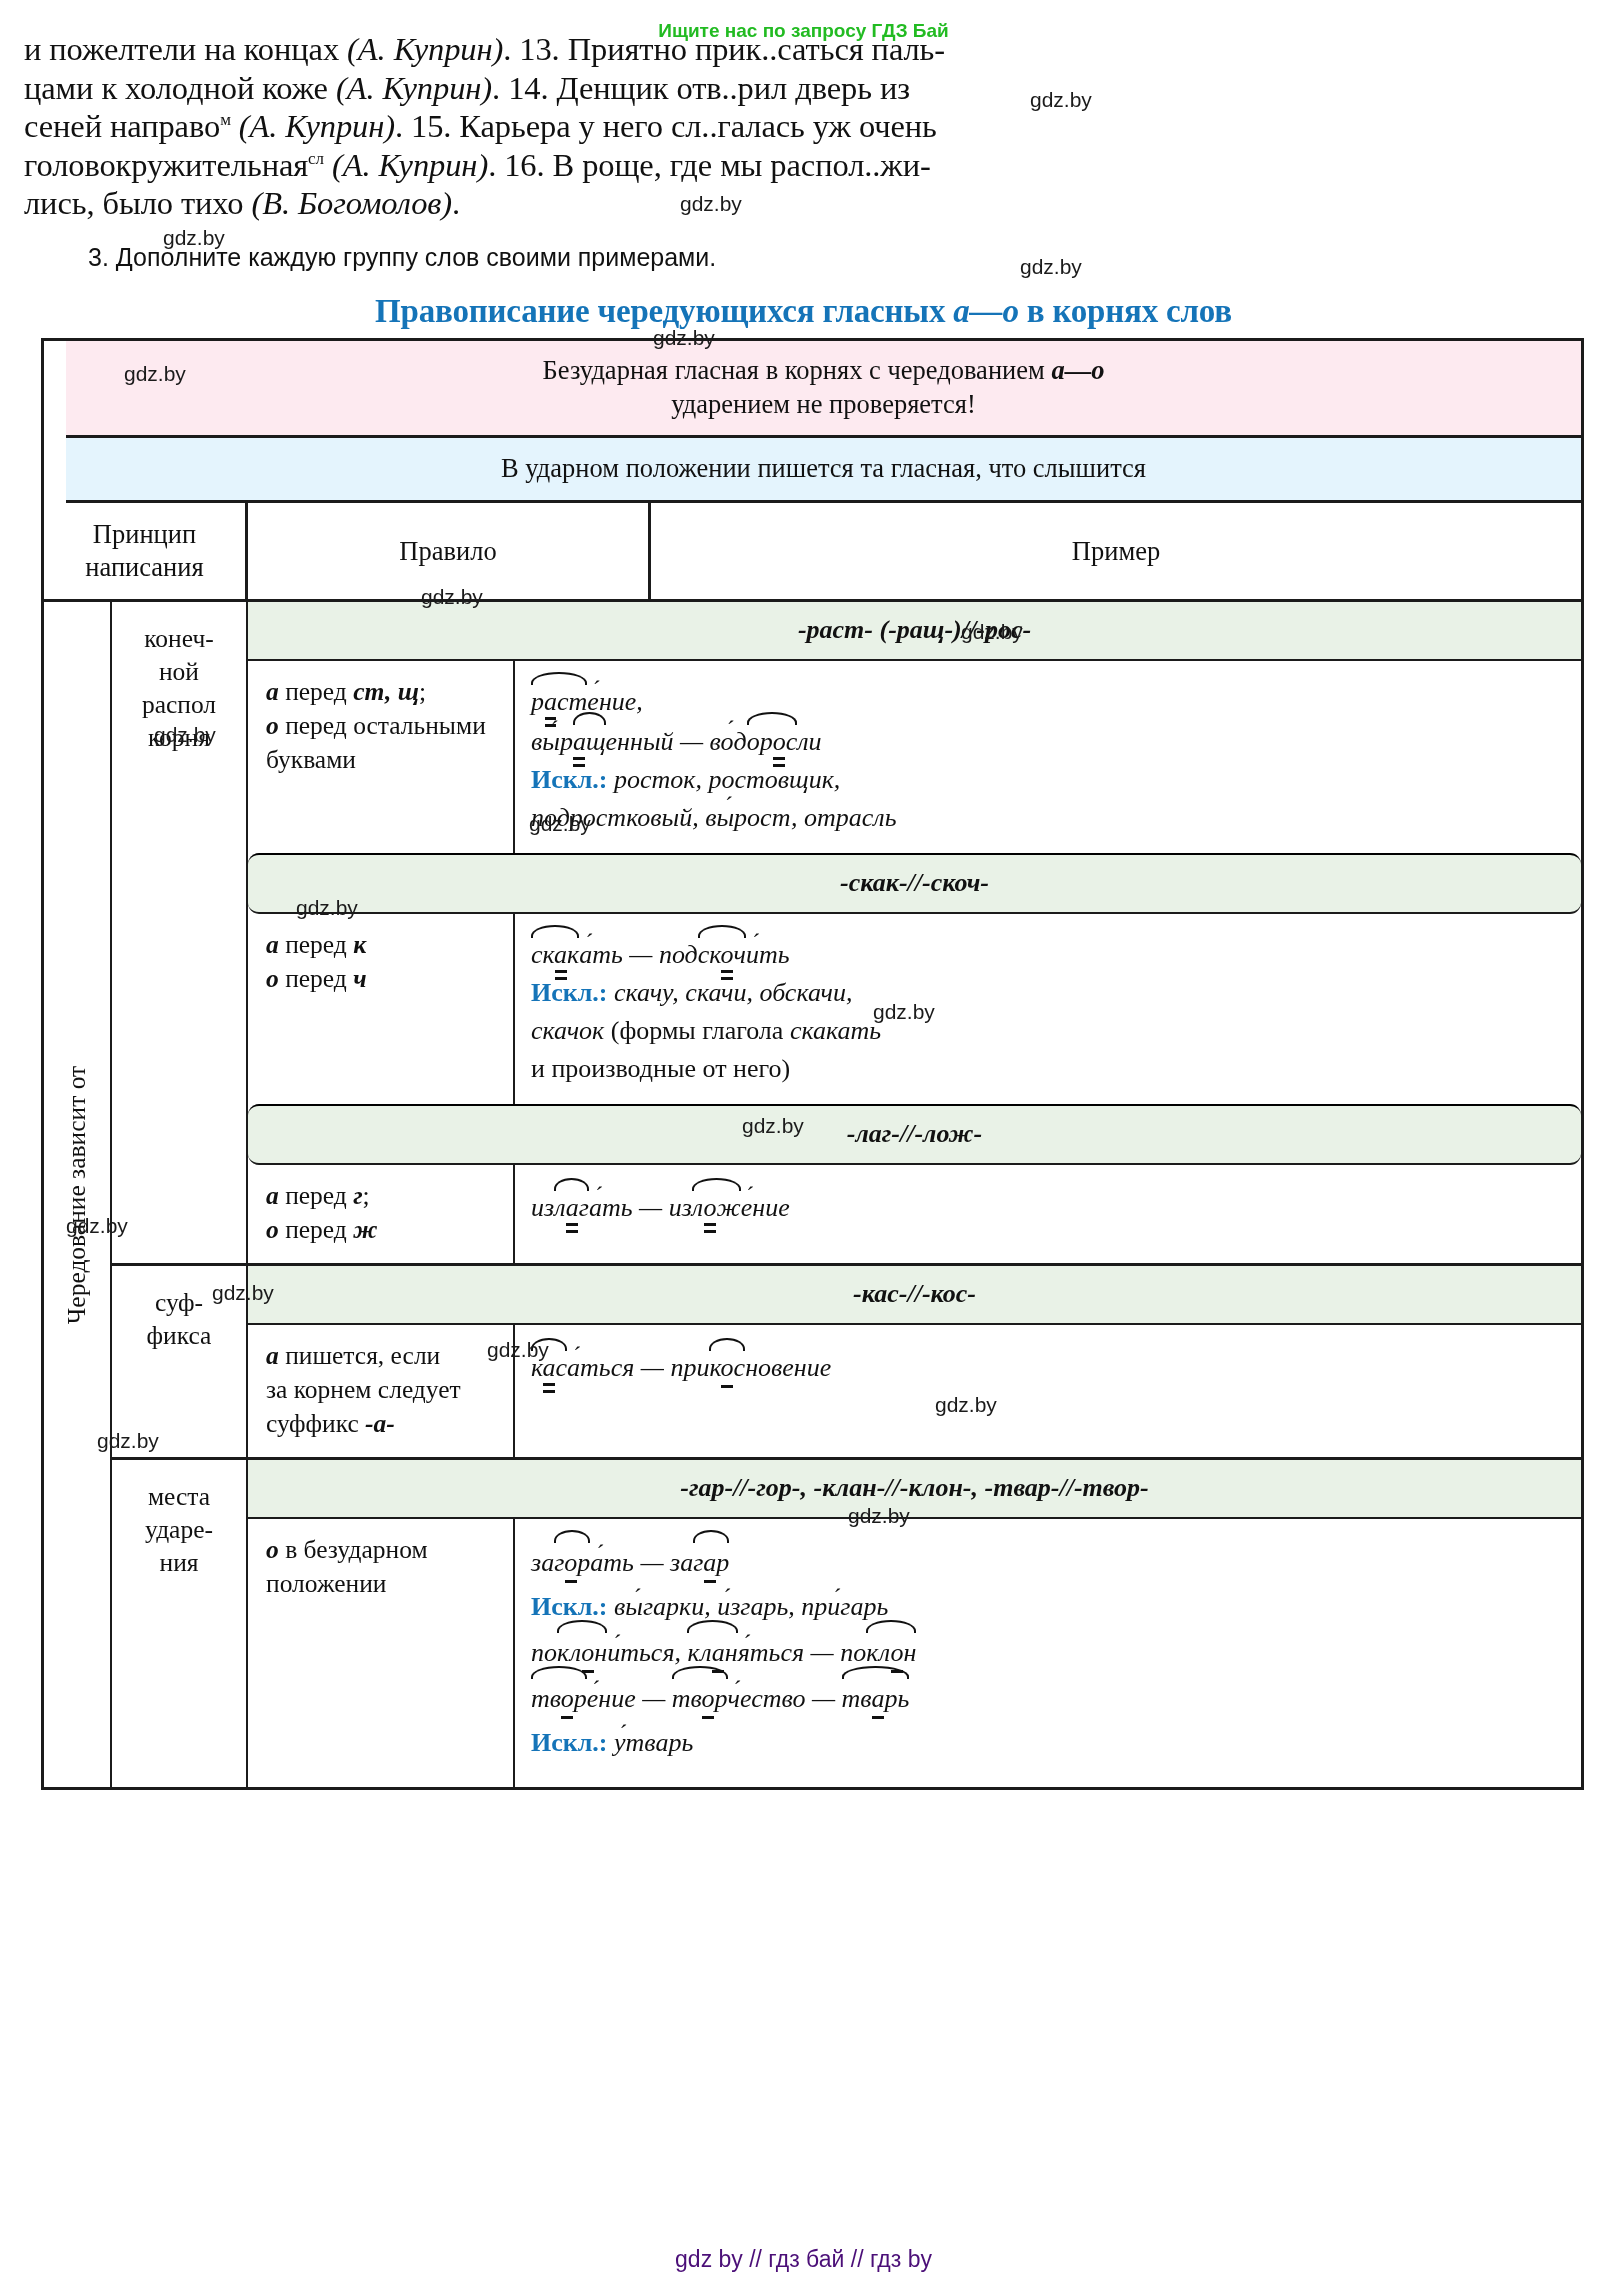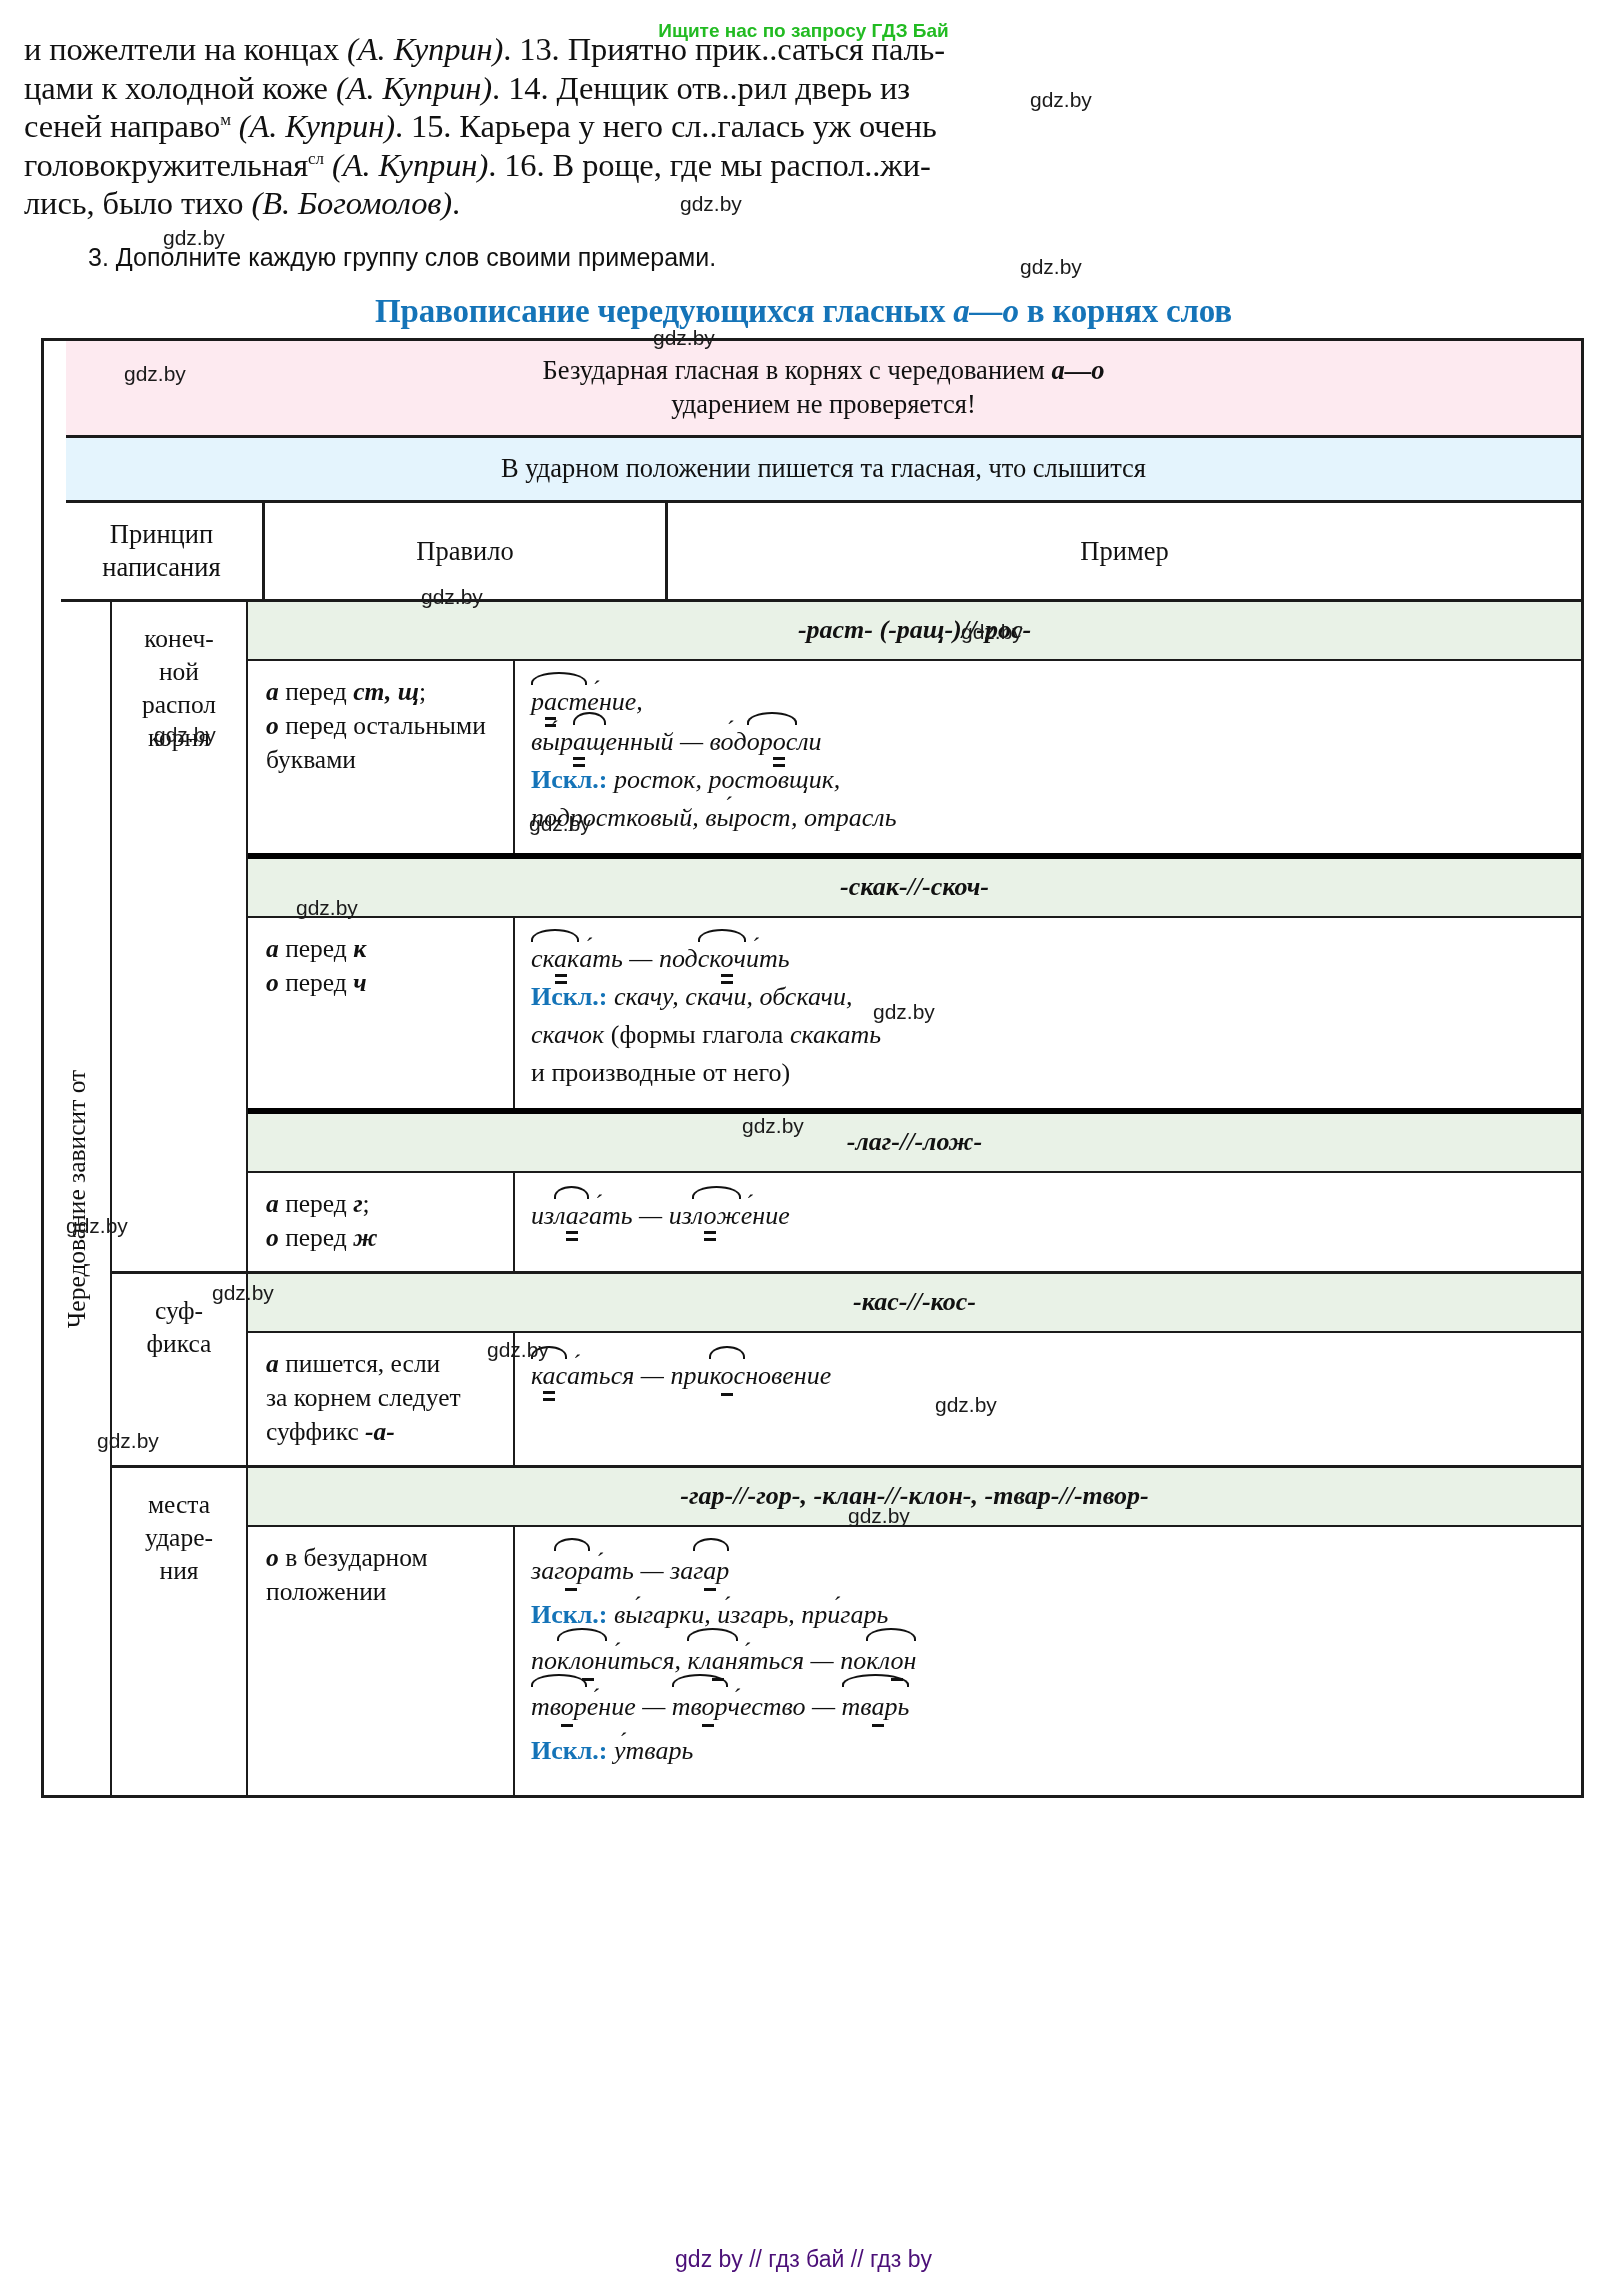--- a/index.html
+++ b/index.html
@@ -85,21 +85,21 @@
     padding: 12px 10px 14px 10px;
     box-sizing: border-box;
     width: 100%;
     margin-left: 22px;
   }
   .band.pink  { background: #fdeaf0; border-bottom: 3px solid #1b1b1b; }
   .band.blue  { background: #e4f4fd; border-bottom: 3px solid #1b1b1b; padding: 13px 10px 15px; }
   .band i { font-style: italic; font-weight: 700; }
 
   
-  .hdr { display: flex; border-bottom: 3px solid #1b1b1b; margin-left: 17px; }
+  .hdr { display: flex; border-bottom: 3px solid #1b1b1b; }
   .hdr .c {
     display: flex; align-items: center; justify-content: center;
     font-size: 26.5px; line-height: 33px; text-align: center;
     padding: 12px 6px; box-sizing: border-box; min-height: 96px;
   }
   .c-princ { width: 204px; border-right: 3px solid #1b1b1b; }
   .c-rule  { width: 403px; border-right: 3px solid #1b1b1b; }
   .c-ex    { flex: 1; }
 
   
@@ -136,21 +136,21 @@
     background: #e9f2e7;
     border-bottom: 2px solid #1b1b1b;
     text-align: center;
     font-size: 26px;
     font-style: italic;
     font-weight: 700;
     padding: 13px 8px 14px;
     box-sizing: border-box;
   }
   .pair { display: flex; }
-  .pair + .morph { border-top: 6px solid #000000; }
+  .pair + .morph { border-top: 2px solid #000000; border-radius: 11px; }
   .rule-c {
     width: 267px;
     box-sizing: border-box;
     border-right: 2px solid #1b1b1b;
     font-size: 25.5px;
     line-height: 34px;
     padding: 14px 8px 16px 18px;
   }
   .ex-c {
     flex: 1;

